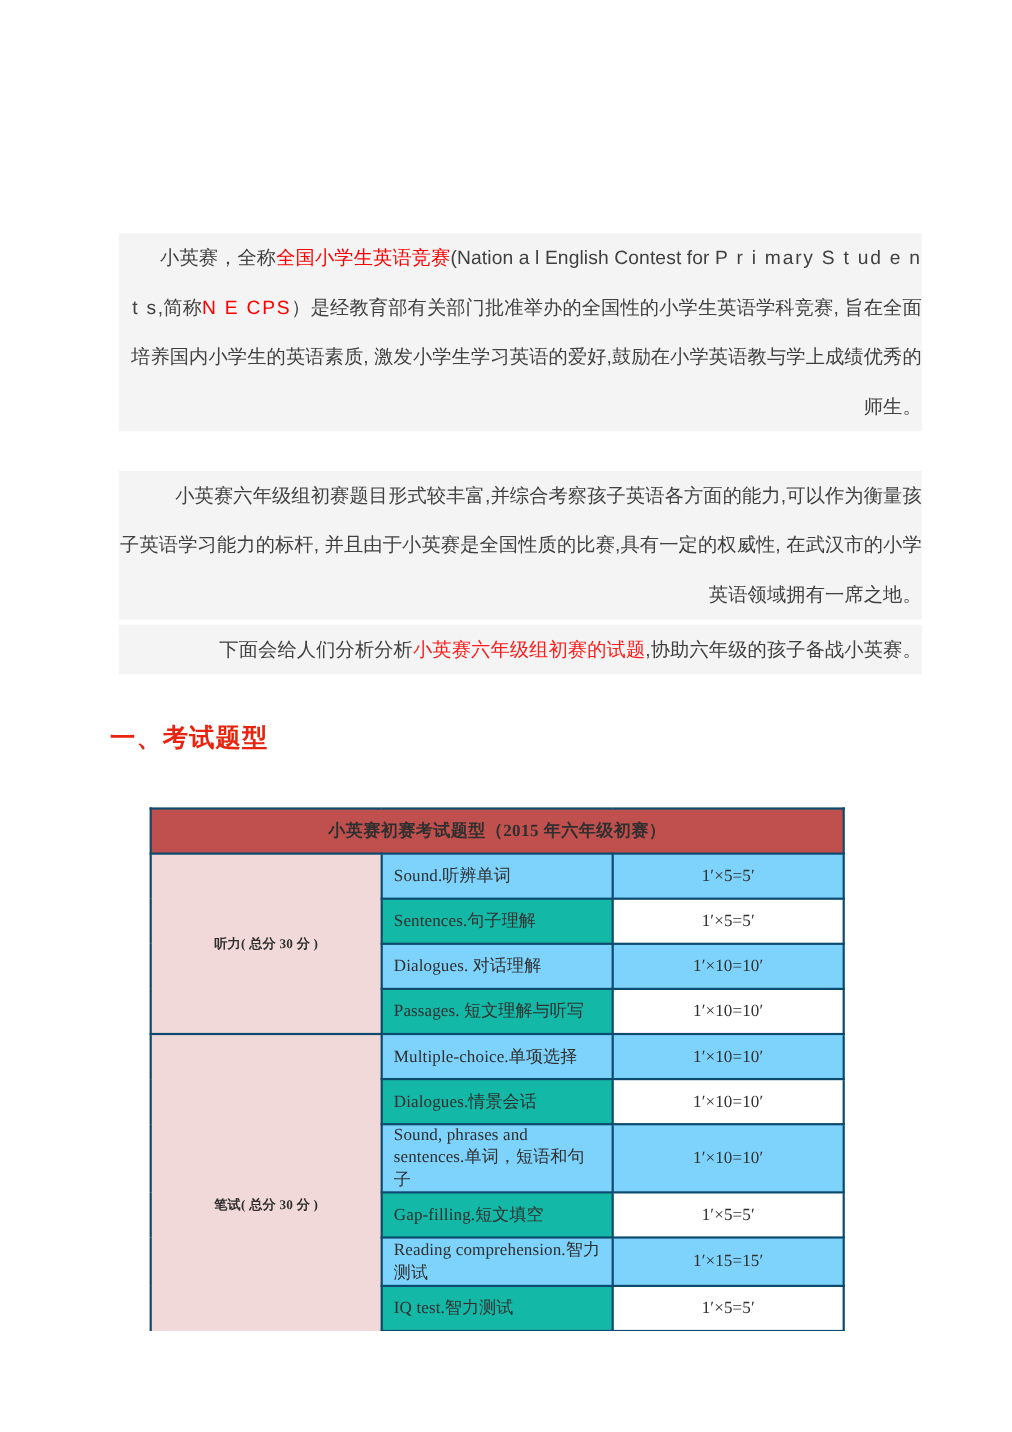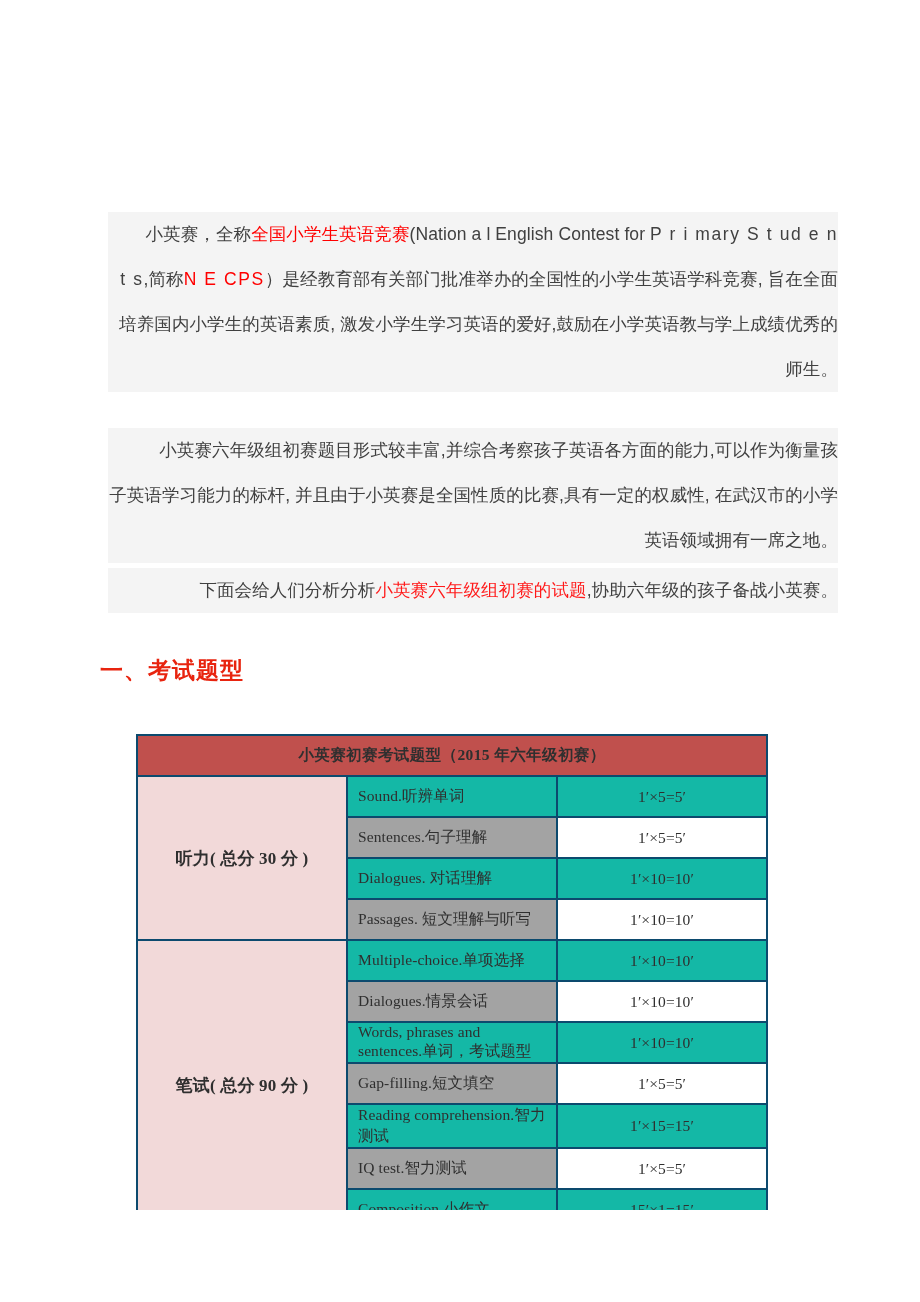--- a/index.html
+++ b/index.html
@@ -118,38 +118,38 @@
     height: 36px;
     font-size: 15.5px;
     letter-spacing: 0.4px;
     border: 1px solid #a33c39;
   }
   td.group {
     background: #f2d9d9;
     text-align: center;
     font-weight: bold;
     width: 132px;
-    font-size: 17px;
+    font-size: 12px;
     letter-spacing: 0.2px;
     color: #1d1d1d;
   }
   td.item {
-    background: #a3a3a3;
+    background: #14b8a6;
     text-align: left;
     letter-spacing: 0.1px;
   }
   td.score {
     background: #ffffff;
     width: 100px;
     text-align: center;
     padding-left: 12px;
     letter-spacing: 0.1px;
   }
   tr.alt td.item, tr.alt td.score {
-    background: #14b8a6;
+    background: #7dd3fc;
   }
   .clip {
     position: absolute;
     left: 0;
     top: 1210px;
     width: 920px;
     height: 92px;
     background: #ffffff;
   }
 </style>
@@ -190,30 +190,30 @@
           </tr>
           <tr class="alt">
             <td class="item">Dialogues. 对话理解</td>
             <td class="score">1′×10=10′</td>
           </tr>
           <tr>
             <td class="item">Passages. 短文理解与听写</td>
             <td class="score">1′×10=10′</td>
           </tr>
           <tr class="alt">
-            <td class="group" rowspan="7">笔试( 总分 90 分 )</td>
+            <td class="group" rowspan="7">笔试( 总分 30 分 )</td>
             <td class="item">Multiple-choice.单项选择</td>
             <td class="score">1′×10=10′</td>
           </tr>
           <tr>
             <td class="item">Dialogues.情景会话</td>
             <td class="score">1′×10=10′</td>
           </tr>
           <tr class="alt">
-            <td class="item">Words, phrases and sentences.单词，考试题型</td>
+            <td class="item">Sound, phrases and sentences.单词，短语和句子</td>
             <td class="score">1′×10=10′</td>
           </tr>
           <tr>
             <td class="item">Gap-filling.短文填空</td>
             <td class="score">1′×5=5′</td>
           </tr>
           <tr class="alt">
             <td class="item">Reading comprehension.智力测试</td>
             <td class="score">1′×15=15′</td>
           </tr>

